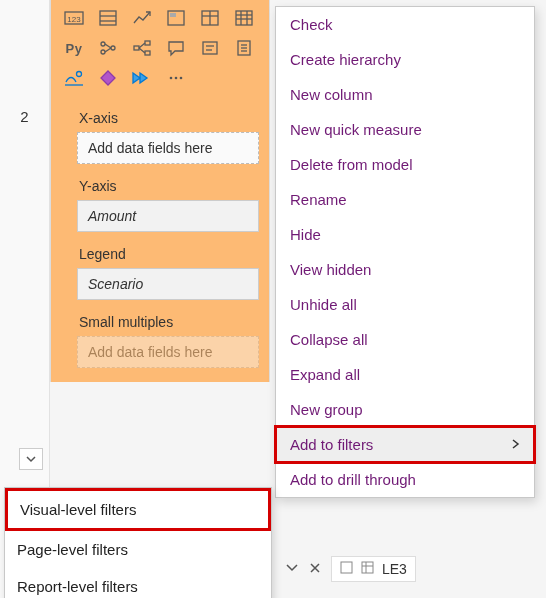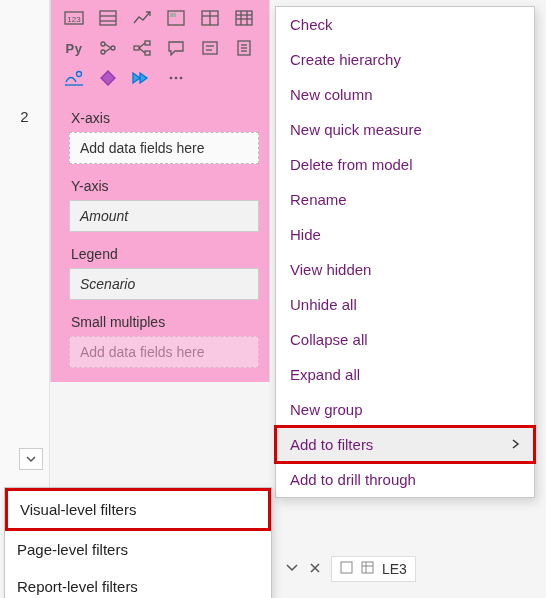--- a/index.html
+++ b/index.html
@@ -12,21 +12,21 @@
     width: 546px;
     height: 598px;
     overflow: hidden;
     position: relative;
   }
   .panel {
     position: absolute;
     left: 50px;
     top: 0;
     width: 220px;
-    background: #f9a8d4;
+    background: #fdba74;
     border-left: 1px solid #ddd;
     border-right: 1px solid #ddd;
     padding-top: 4px;
   }
   .icon-grid {
     display: flex;
     flex-wrap: wrap;
     padding: 2px 10px 6px 10px;
     gap: 6px 8px;
   }
@@ -34,21 +34,21 @@
     width: 26px;
     height: 24px;
     display: flex;
     align-items: center;
     justify-content: center;
     color: #5a5a5a;
   }
   .icon-grid svg { stroke: currentColor; fill: none; stroke-width: 1.3; }
   .py-icon { color:#0078d4; font-weight:700; font-size:13px; letter-spacing:.5px; }
   .field-section {
-    margin: 6px 10px 2px 18px;
+    margin: 6px 10px 2px 26px;
   }
   .field-label {
     font-size: 14px;
     color: #333;
     padding: 8px 2px 6px 2px;
   }
   .field-well {
     border: 1px dashed #bbb;
     background: #fafafa;
     padding: 7px 10px;

